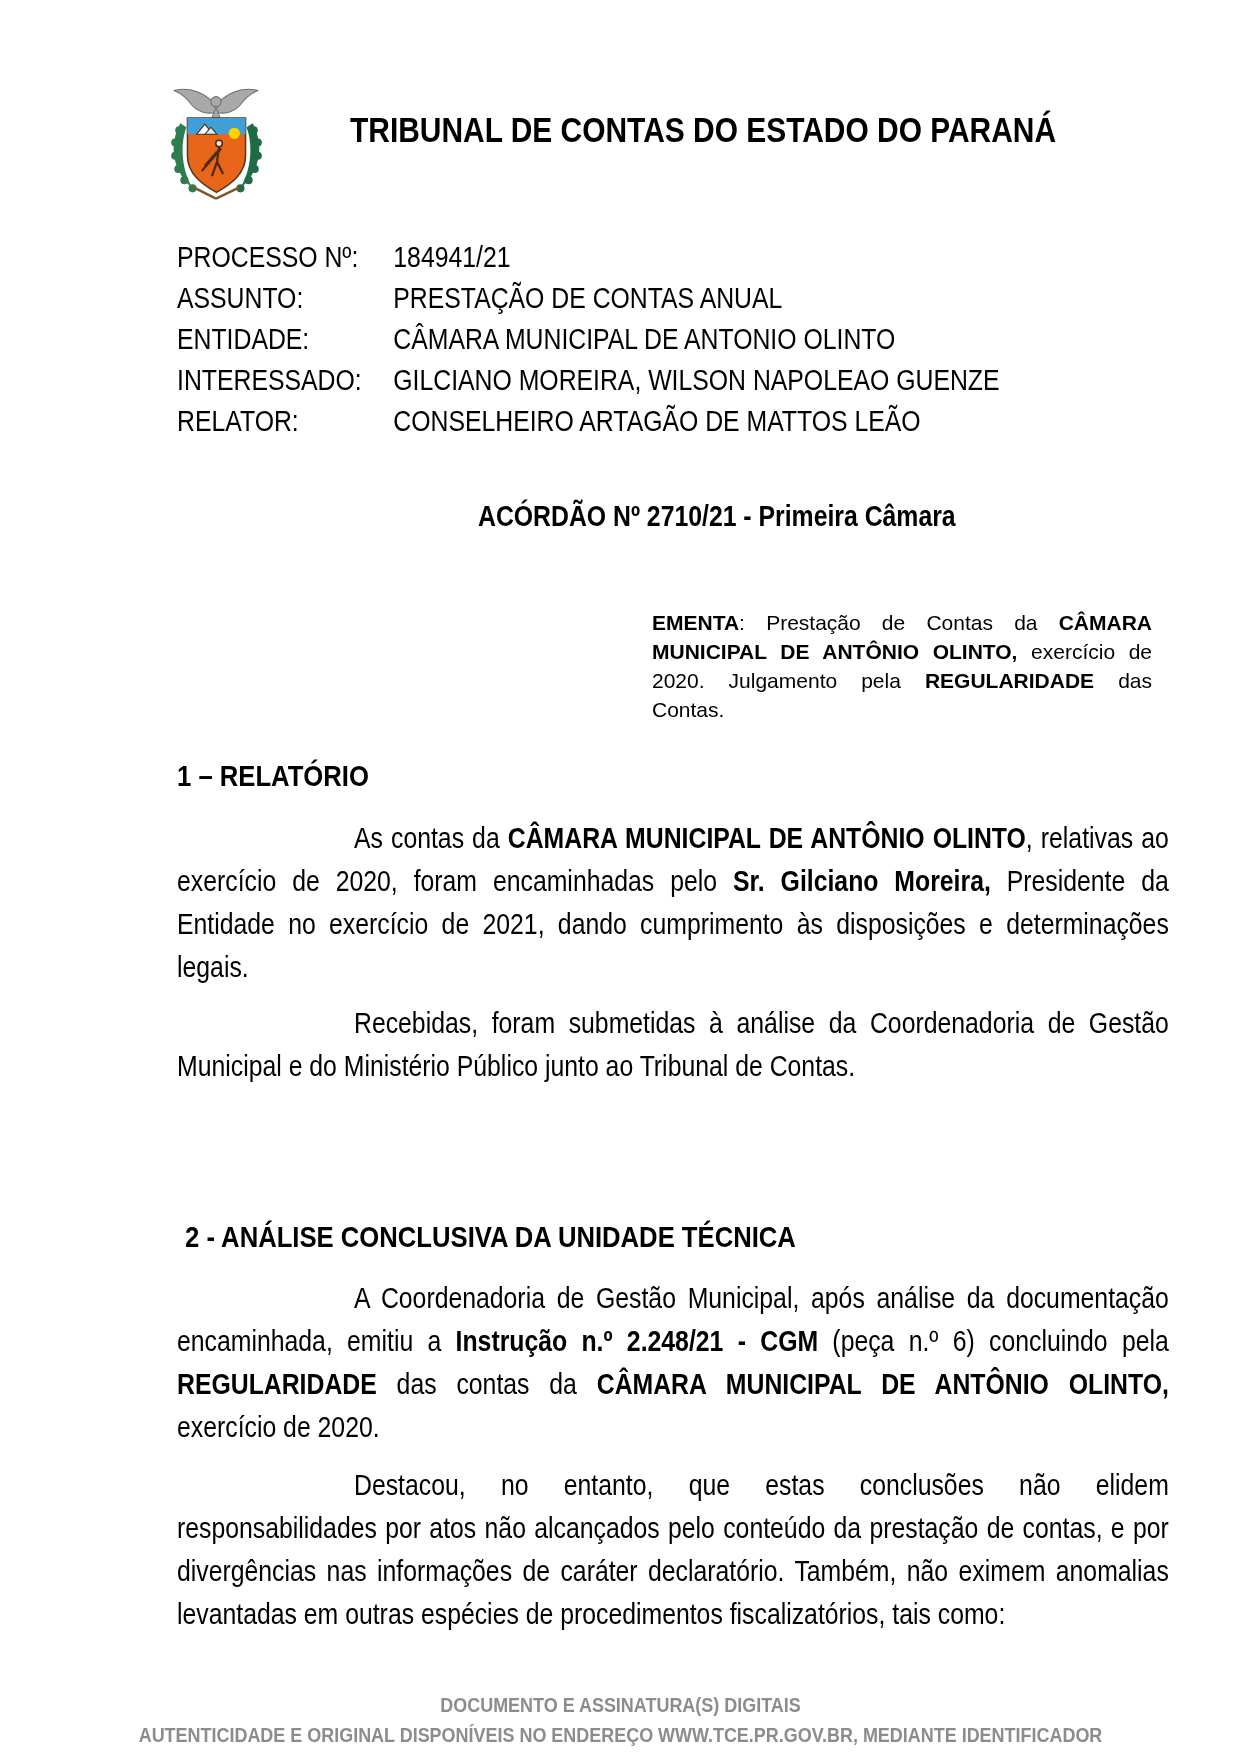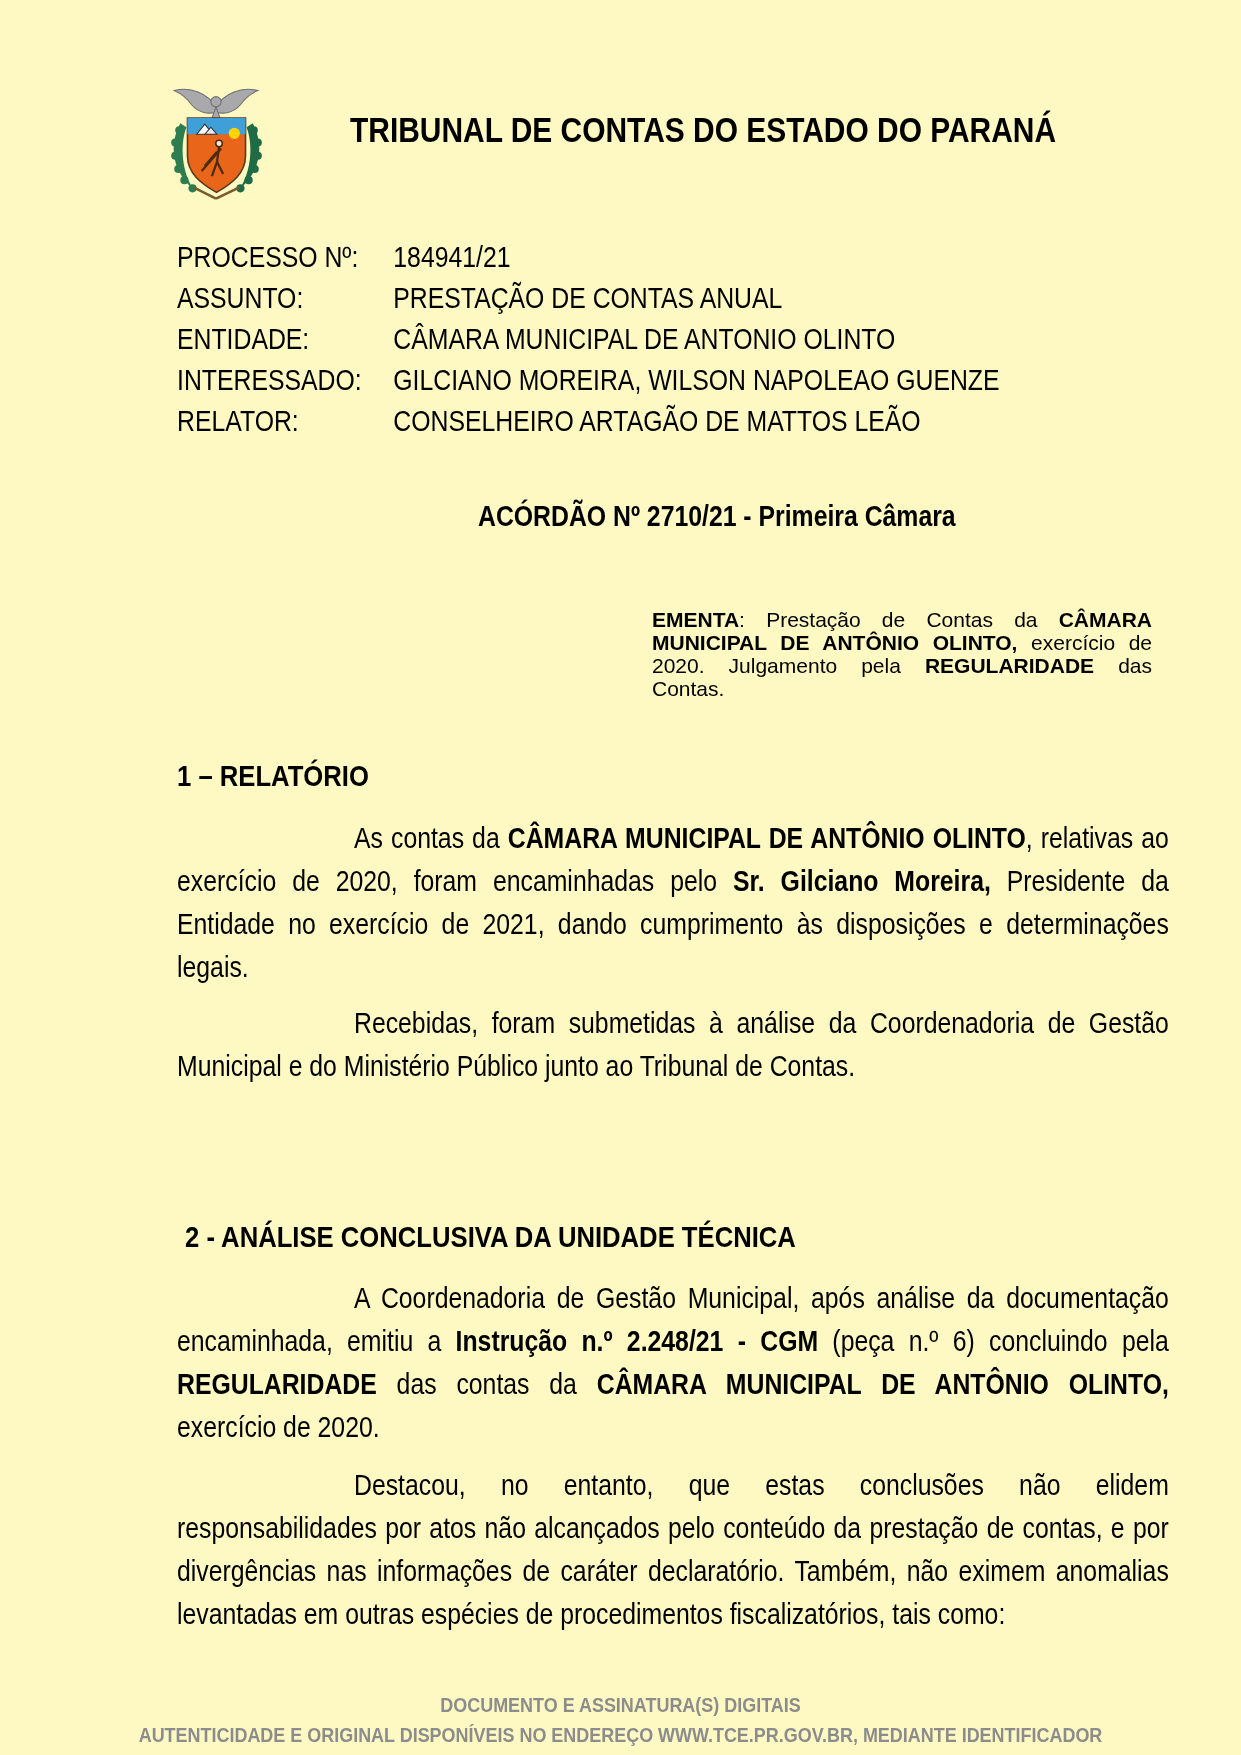--- a/index.html
+++ b/index.html
@@ -1,39 +1,39 @@
 <!DOCTYPE html>
 <html><head>
 <meta charset="utf-8">
 <style>
   html,body{margin:0;padding:0;background:#e9e9e9;}
   .page{
     position:relative;width:1241px;height:1755px;margin:0 auto;
-    background:#fef9c3;color:#000;overflow:hidden;
+    background:#ffffff;color:#000;overflow:hidden;
     font-family:"Liberation Sans","DejaVu Sans",sans-serif;
   }
   .abs{position:absolute;}
   
   .cond{transform:scaleX(.855);transform-origin:0 0;}
   .condc{transform:scaleX(.855);transform-origin:50% 50%;}
   .b{font-weight:700;}
   .nowrap{white-space:nowrap;}
 
   .doc-title{left:350px;top:110px;font-size:35px;font-weight:700;letter-spacing:0;}
   .logo{left:163px;top:84px;width:107px;height:118px;}
 
   .meta{left:177px;top:237px;font-size:29px;}
   .meta-row{line-height:41px;white-space:nowrap;}
   .meta-label{display:inline-block;width:253px;}
 
   .acordao{left:478px;top:500px;font-size:29px;font-weight:700;}
 
   .ementa{
     left:652px;top:608px;width:500px;
-    font-size:21px;line-height:23px;text-align:justify;
+    font-size:21px;line-height:29px;text-align:justify;
   }
 
   .h-sec{font-size:30px;font-weight:700;}
   .h1{left:177px;top:759px;}
   .h2{left:185px;top:1220px;}
 
   .para{left:177px;}
   .para-inner{
     width:1160px;text-align:justify;text-indent:207px;
     font-size:29px;line-height:43px;

